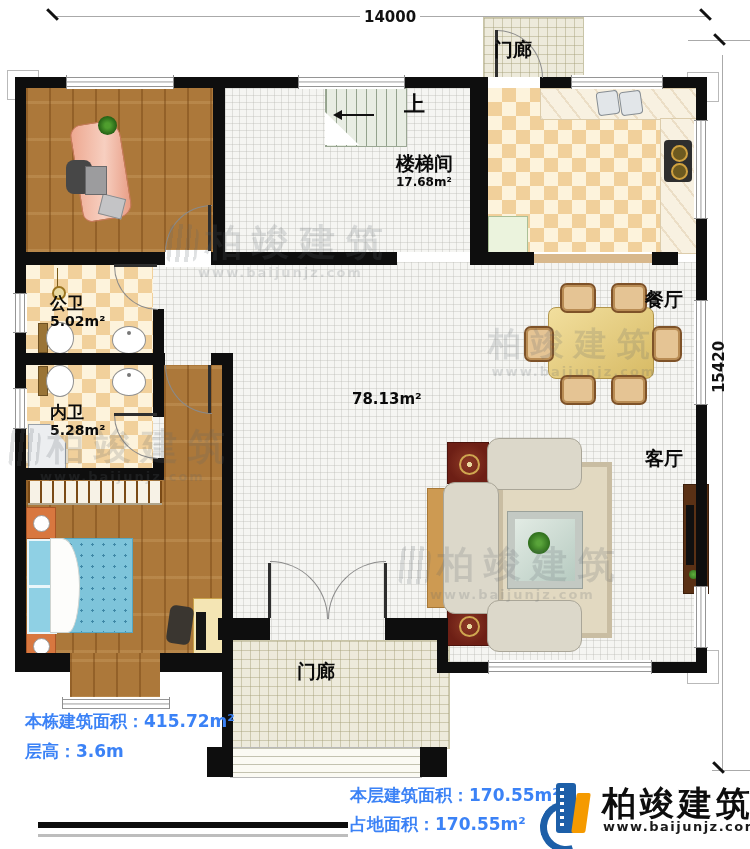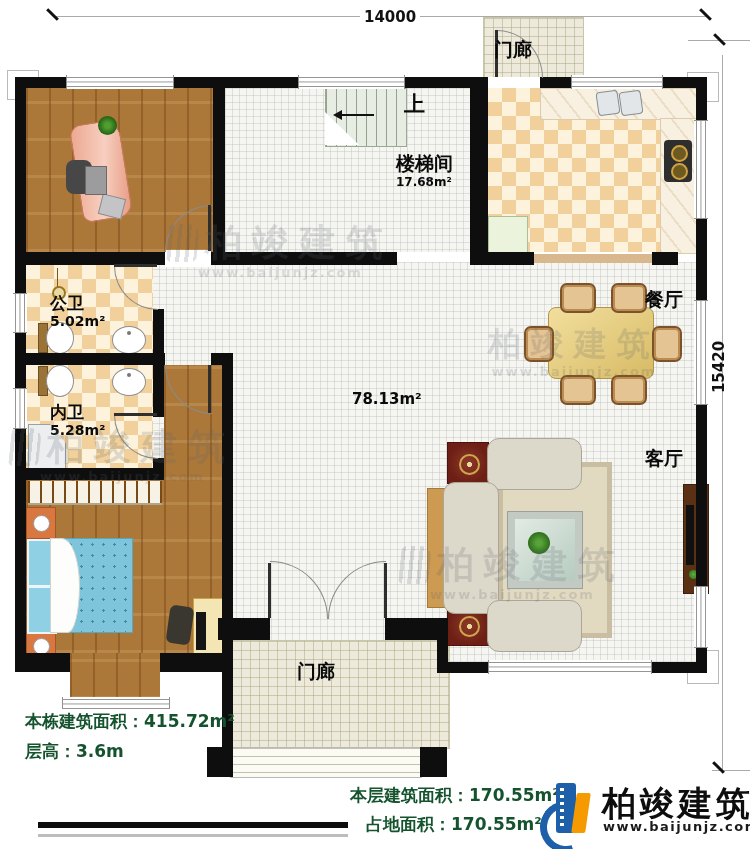--- a/index.html
+++ b/index.html
@@ -37,21 +37,21 @@
   .mat{background:radial-gradient(circle at 50% 50%,#8d3a26 0%,#6d1f15 70%);border:1px solid #4c130c;z-index:2;}
   .mat:after{content:"";position:absolute;left:50%;top:50%;width:17px;height:17px;margin:-9px 0 0 -9px;border:2px solid #cfa650;border-radius:50%;background:radial-gradient(#e9d9a0 20%,transparent 22%);}
   .wm{z-index:6;opacity:.19;color:#5d646b;pointer-events:none;}
   .wm .row{display:flex;align-items:center;gap:7px;}
   .wm .glyph{width:30px;height:38px;border-radius:5px 12px 5px 5px;background:repeating-linear-gradient(90deg,currentColor 0 4px,transparent 4px 9px);transform:skewX(-6deg);}
   .wm .name{font-weight:800;font-size:37px;letter-spacing:10px;white-space:nowrap;}
   .wm .url{font-size:13px;font-weight:700;letter-spacing:2px;text-align:center;margin-top:-3px;}
   .dimtext{font-weight:700;font-size:15px;color:#111;background:#fff;padding:0 4px;z-index:5;}
   .dimline{background:#aaa;z-index:1;}
   .tick{width:15px;height:3px;background:#111;transform:rotate(45deg);z-index:5;}
-  .ftext{color:#14532d;font-weight:700;font-size:17px;white-space:nowrap;z-index:5;}
+  .ftext{color:#3b82f6;font-weight:700;font-size:17px;white-space:nowrap;z-index:5;}
   .outline{border:1px solid #b9b9b9;z-index:0;}
   .steps{background:#fbfaf3;border:1px solid #b9b9b9;background-image:linear-gradient(rgba(150,148,120,.55) 1px,transparent 1px);background-size:100% 8px;z-index:2;}
 </style>
 </head>
 <body>
 
 <div id="stage">
 
   <div class="abs dimline" style="left:55px;top:16px;width:653px;height:1px;"></div>
   <div class="abs dimline" style="left:722px;top:55px;width:1px;height:715px;"></div>
@@ -249,21 +249,21 @@
       <div class="name">柏竣建筑</div>
       </div>
     <div class="url">www.baijunjz.com</div>
   </div>
 
   <div class="abs ftext" style="left:25px;top:710px;">本栋建筑面积：415.72m²</div>
   <div class="abs ftext" style="left:25px;top:740px;">层高：3.6m</div>
   <div class="abs" style="left:38px;top:822px;width:310px;height:6px;background:#0d0d0d;z-index:5;"></div>
   <div class="abs" style="left:38px;top:834px;width:310px;height:3px;background:#bdbdbd;z-index:5;"></div>
   <div class="abs ftext" style="left:350px;top:784px;">本层建筑面积：170.55m²</div>
-  <div class="abs ftext" style="left:350px;top:813px;margin-left:16px;">占地面积：170.55m²</div>
+  <div class="abs ftext" style="left:350px;top:813px;">占地面积：170.55m²</div>
 
   <div class="abs" style="left:540px;top:781px;width:58px;height:64px;z-index:5;">
     <div class="abs" style="left:0;top:20px;width:38px;height:38px;border:7px solid #1d5fa8;border-top-color:transparent;border-right-color:transparent;border-radius:50%;transform:rotate(28deg);"></div>
     <div class="abs" style="left:16px;top:2px;width:20px;height:50px;background:#1d5fa8;border-radius:3px;">
       <div class="abs" style="left:4px;top:5px;width:4px;height:40px;background-image:linear-gradient(#fff 3px,transparent 3px);background-size:4px 7px;"></div>
     </div>
     <div class="abs" style="left:34px;top:12px;width:14px;height:40px;background:#f59a00;transform:skewX(-8deg);border-radius:2px;"></div>
   </div>
   <div class="abs" style="left:602px;top:781px;font-size:34px;font-weight:800;letter-spacing:4px;color:#0d0d0d;z-index:5;white-space:nowrap;">柏竣建筑</div>
   <div class="abs" style="left:603px;top:819px;font-size:13px;font-weight:700;letter-spacing:1.5px;color:#1a1a1a;z-index:5;">www.baijunjz.com</div>

